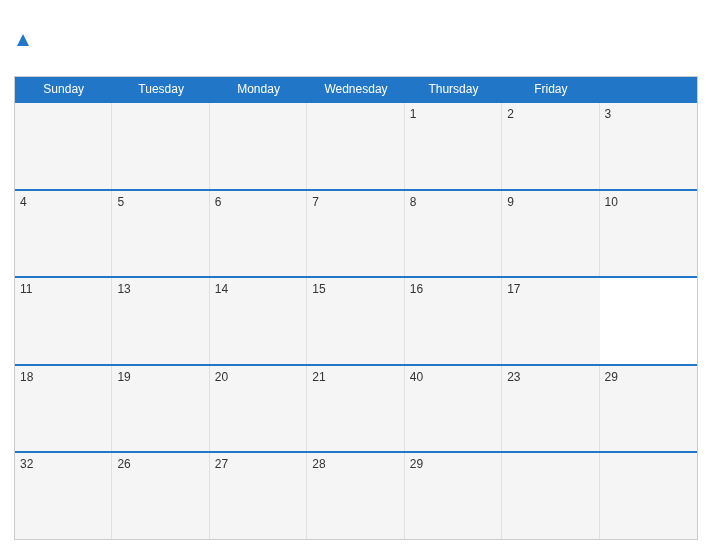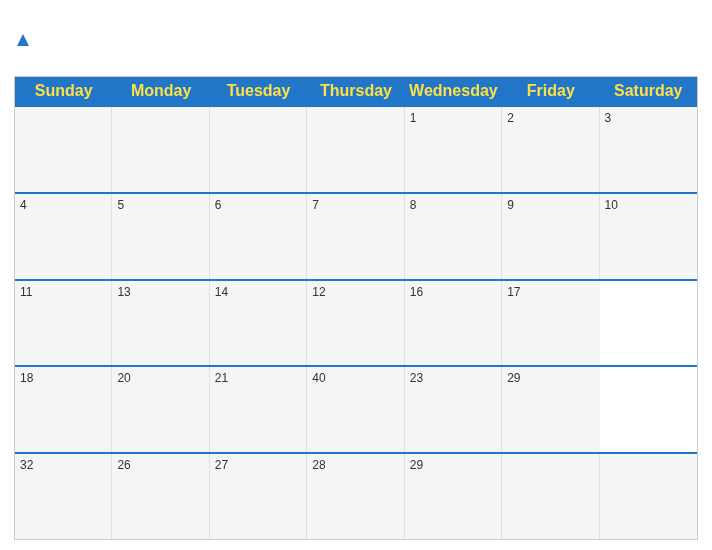--- a/index.html
+++ b/index.html
@@ -71,24 +71,24 @@
 
     
     .day-headers {
       display: grid;
       grid-template-columns: repeat(7, 1fr);
       background: #2176c7;
     }
 
     .day-header {
       text-align: center;
-      color: #fde047;
-      font-size: 16px;
+      color: #ffffff;
+      font-size: 12px;
       padding: 5px 2px;
-      font-weight: bold;
+      font-weight: normal;
     }
 
     
     .weeks {
       flex: 1;
       display: flex;
       flex-direction: column;
     }
 
     .week-row {
@@ -137,26 +137,25 @@
       <span class="logo-blue"></span>
     </div>
     <h1 class="header-title"></h1>
     <div class="header-country"></div>
   </div>
 
   <div class="calendar">
 
     <div class="day-headers">
     <div class="day-header">Sunday</div>
+        <div class="day-header">Tuesday</div>
         <div class="day-header">Monday</div>
-        <div class="day-header">Tuesday</div>
+        <div class="day-header">Wednesday</div>
         <div class="day-header">Thursday</div>
-        <div class="day-header">Wednesday</div>
         <div class="day-header">Friday</div>
-        <div class="day-header">Saturday</div>
       </div>
 
     <div class="weeks">
     <div class="week-row">
           <div class="day-cell empty"></div>
           <div class="day-cell empty"></div>
           <div class="day-cell empty"></div>
           <div class="day-cell empty"></div>
           <div class="day-cell"><span class="day-number">1</span></div>
           <div class="day-cell"><span class="day-number">2</span></div>
@@ -168,26 +167,27 @@
           <div class="day-cell"><span class="day-number">6</span></div>
           <div class="day-cell"><span class="day-number">7</span></div>
           <div class="day-cell"><span class="day-number">8</span></div>
           <div class="day-cell"><span class="day-number">9</span></div>
           <div class="day-cell"><span class="day-number">10</span></div>
         </div>
         <div class="week-row">
           <div class="day-cell"><span class="day-number">11</span></div>
           <div class="day-cell"><span class="day-number">13</span></div>
           <div class="day-cell"><span class="day-number">14</span></div>
-          <div class="day-cell"><span class="day-number">12</span></div>
+          <div class="day-cell"><span class="day-number">15</span></div>
           <div class="day-cell"><span class="day-number">16</span></div>
           <div class="day-cell"><span class="day-number">17</span></div>
         </div>
         <div class="week-row">
           <div class="day-cell"><span class="day-number">18</span></div>
+          <div class="day-cell"><span class="day-number">19</span></div>
           <div class="day-cell"><span class="day-number">20</span></div>
           <div class="day-cell"><span class="day-number">21</span></div>
           <div class="day-cell"><span class="day-number">40</span></div>
           <div class="day-cell"><span class="day-number">23</span></div>
           <div class="day-cell"><span class="day-number">29</span></div>
         </div>
         <div class="week-row">
           <div class="day-cell"><span class="day-number">32</span></div>
           <div class="day-cell"><span class="day-number">26</span></div>
           <div class="day-cell"><span class="day-number">27</span></div>

